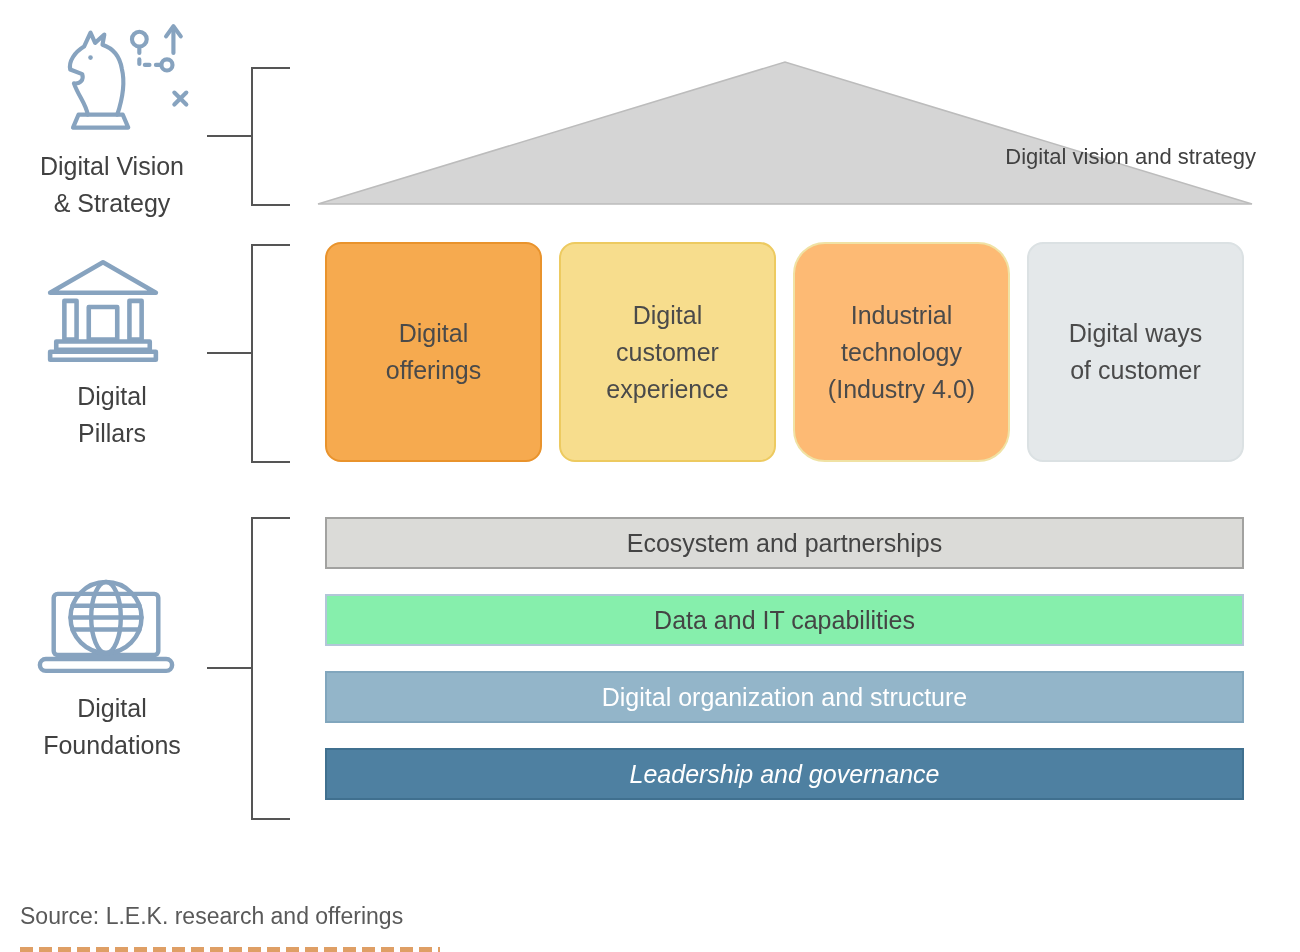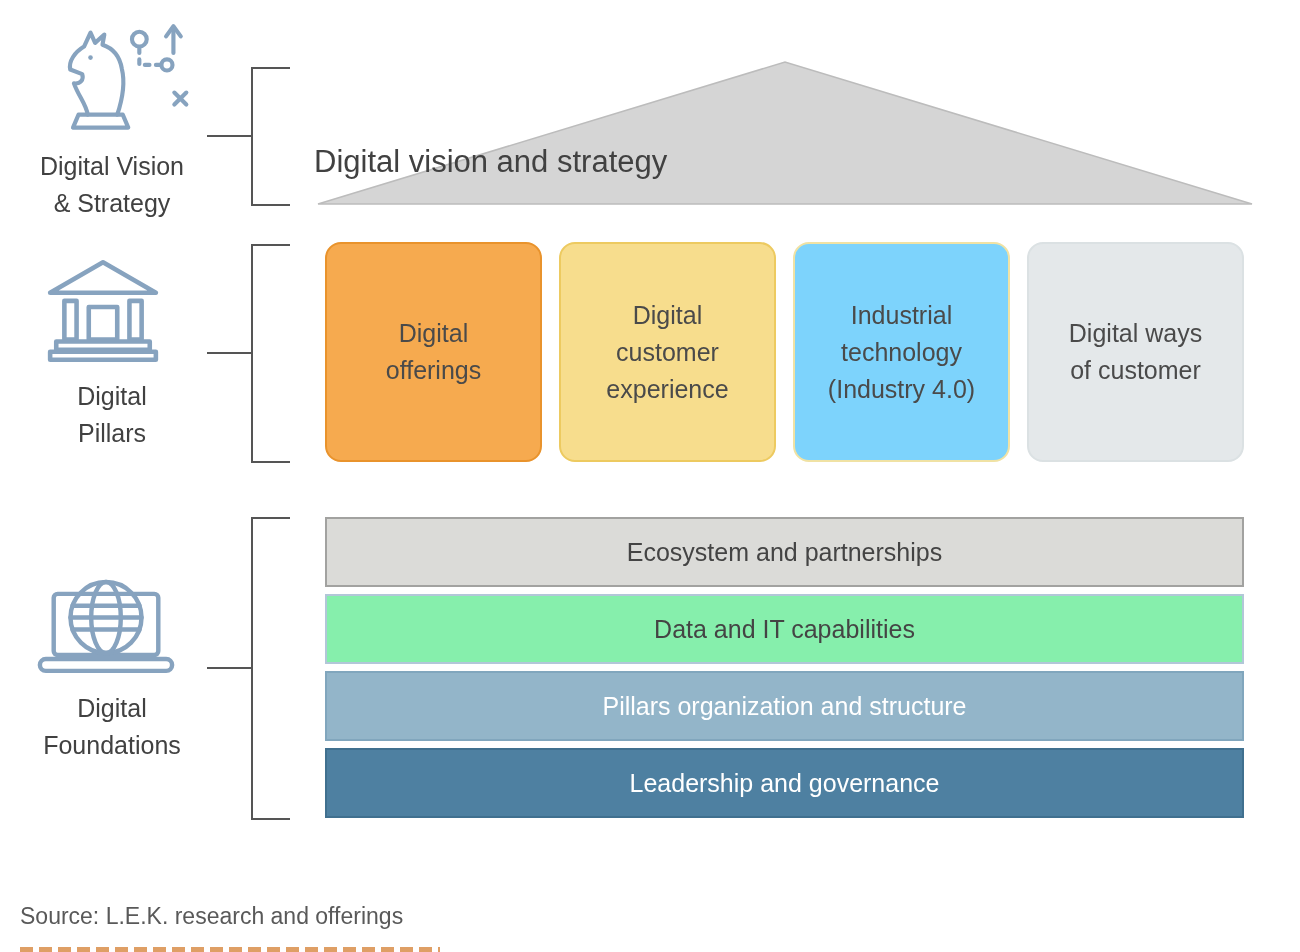--- a/index.html
+++ b/index.html
@@ -49,22 +49,22 @@
     border-top: 2px solid var(--bracket, #555555);
     width: 44px;
     height: 0;
   }
 
   
   .roof-svg { position: absolute; left: 314px; top: 58px; width: 942px; height: 150px; }
   .roof-label {
     position: absolute;
     left: 314px; top: 144px; width: 942px;
-    text-align: left;
-    font-size: 31px;
+    text-align: right;
+    font-size: 22px;
     color: var(--text-dark, #414141);
   }
 
   
   .pillar {
     position: absolute;
     top: 242px;
     width: 217px;
     height: 220px;
     border-radius: 16px;
@@ -76,21 +76,21 @@
     white-space: pre-line;
     font-size: 25px;
     line-height: 37px;
   }
 
   
   .foundation {
     position: absolute;
     left: 325px;
     width: 919px;
-    height: 70px;
+    height: 52px;
     border: 2px solid transparent;
     display: flex;
     align-items: center;
     justify-content: center;
     font-size: 25px;
   }
 
   .source {
     position: absolute;
     left: 20px;
@@ -166,27 +166,27 @@
   <svg class="roof-svg" viewBox="0 0 942 150">
     <polygon points="4,146 471,4 938,146" stroke-width="1.5" style="fill: rgb(213, 213, 213); stroke: rgb(188, 188, 188);"></polygon>
   </svg>
   <div class="roof-label">Digital vision and strategy</div>
 
   <div class="pillar" style="left: 325px; background-color: rgb(246, 170, 79); border-color: rgb(233, 147, 44); color: rgb(74, 74, 74);">Digital
 offerings</div>
   <div class="pillar" style="left: 559px; background-color: rgb(247, 221, 141); border-color: rgb(237, 202, 96); color: rgb(74, 74, 74);">Digital
 customer
 experience</div>
-  <div class="pillar" style="left: 793px; background-color: #7dd3fc; border-color: rgb(240, 226, 164); color: rgb(74, 74, 74);">Industrial
+  <div class="pillar" style="left: 793px; background-color: #fdba74; border-color: rgb(240, 226, 164); color: rgb(74, 74, 74); border-radius: 32px;">Industrial
 technology
 (Industry 4.0)</div>
   <div class="pillar" style="left: 1027px; background-color: rgb(228, 232, 234); border-color: rgb(219, 225, 227); color: rgb(74, 74, 74);">Digital ways
 of customer</div>
 
   <div class="foundation" style="top: 517px; background-color: rgb(219, 219, 216); border-color: rgb(162, 162, 160); color: rgb(68, 68, 68);">Ecosystem and partnerships</div>
   <div class="foundation" style="top: 594px; background-color: #86efac; border-color: rgb(178, 199, 216); color: rgb(68, 68, 68);">Data and IT capabilities</div>
-  <div class="foundation" style="top: 671px; background-color: rgb(147, 181, 201); border-color: rgb(129, 166, 189); color: rgb(255, 255, 255);">Pillars organization and structure</div>
-  <div class="foundation" style="top: 748px; background-color: rgb(78, 128, 161); border-color: rgb(64, 112, 143); color: rgb(255, 255, 255);">Leadership and governance</div>
+  <div class="foundation" style="top: 671px; background-color: rgb(147, 181, 201); border-color: rgb(129, 166, 189); color: rgb(255, 255, 255);">Digital organization and structure</div>
+  <div class="foundation" style="top: 748px; background-color: rgb(78, 128, 161); border-color: rgb(64, 112, 143); color: rgb(255, 255, 255); font-style: italic;">Leadership and governance</div>
 
   <div class="source">Source: L.E.K. research and offerings</div>
   <div class="clipped-strip"></div>
 
 </div>
 
 </body></html>

